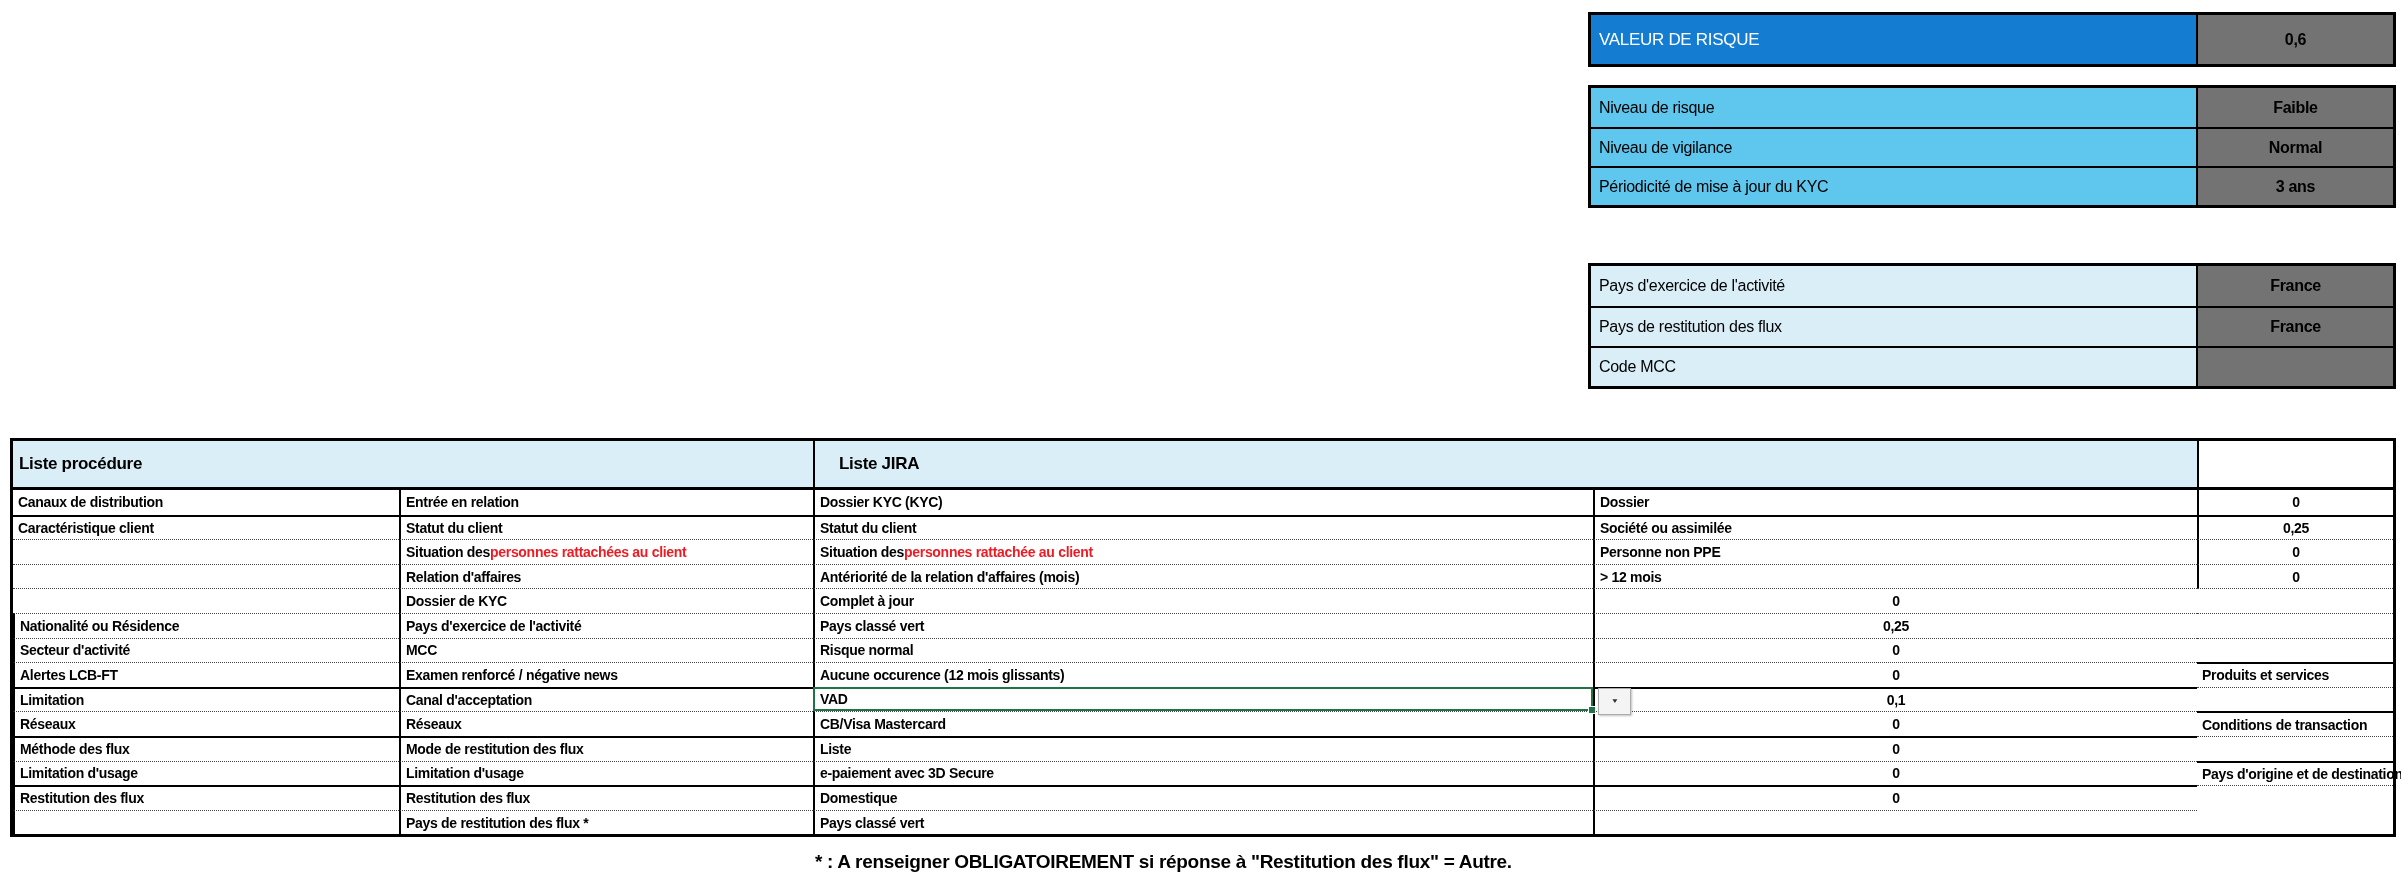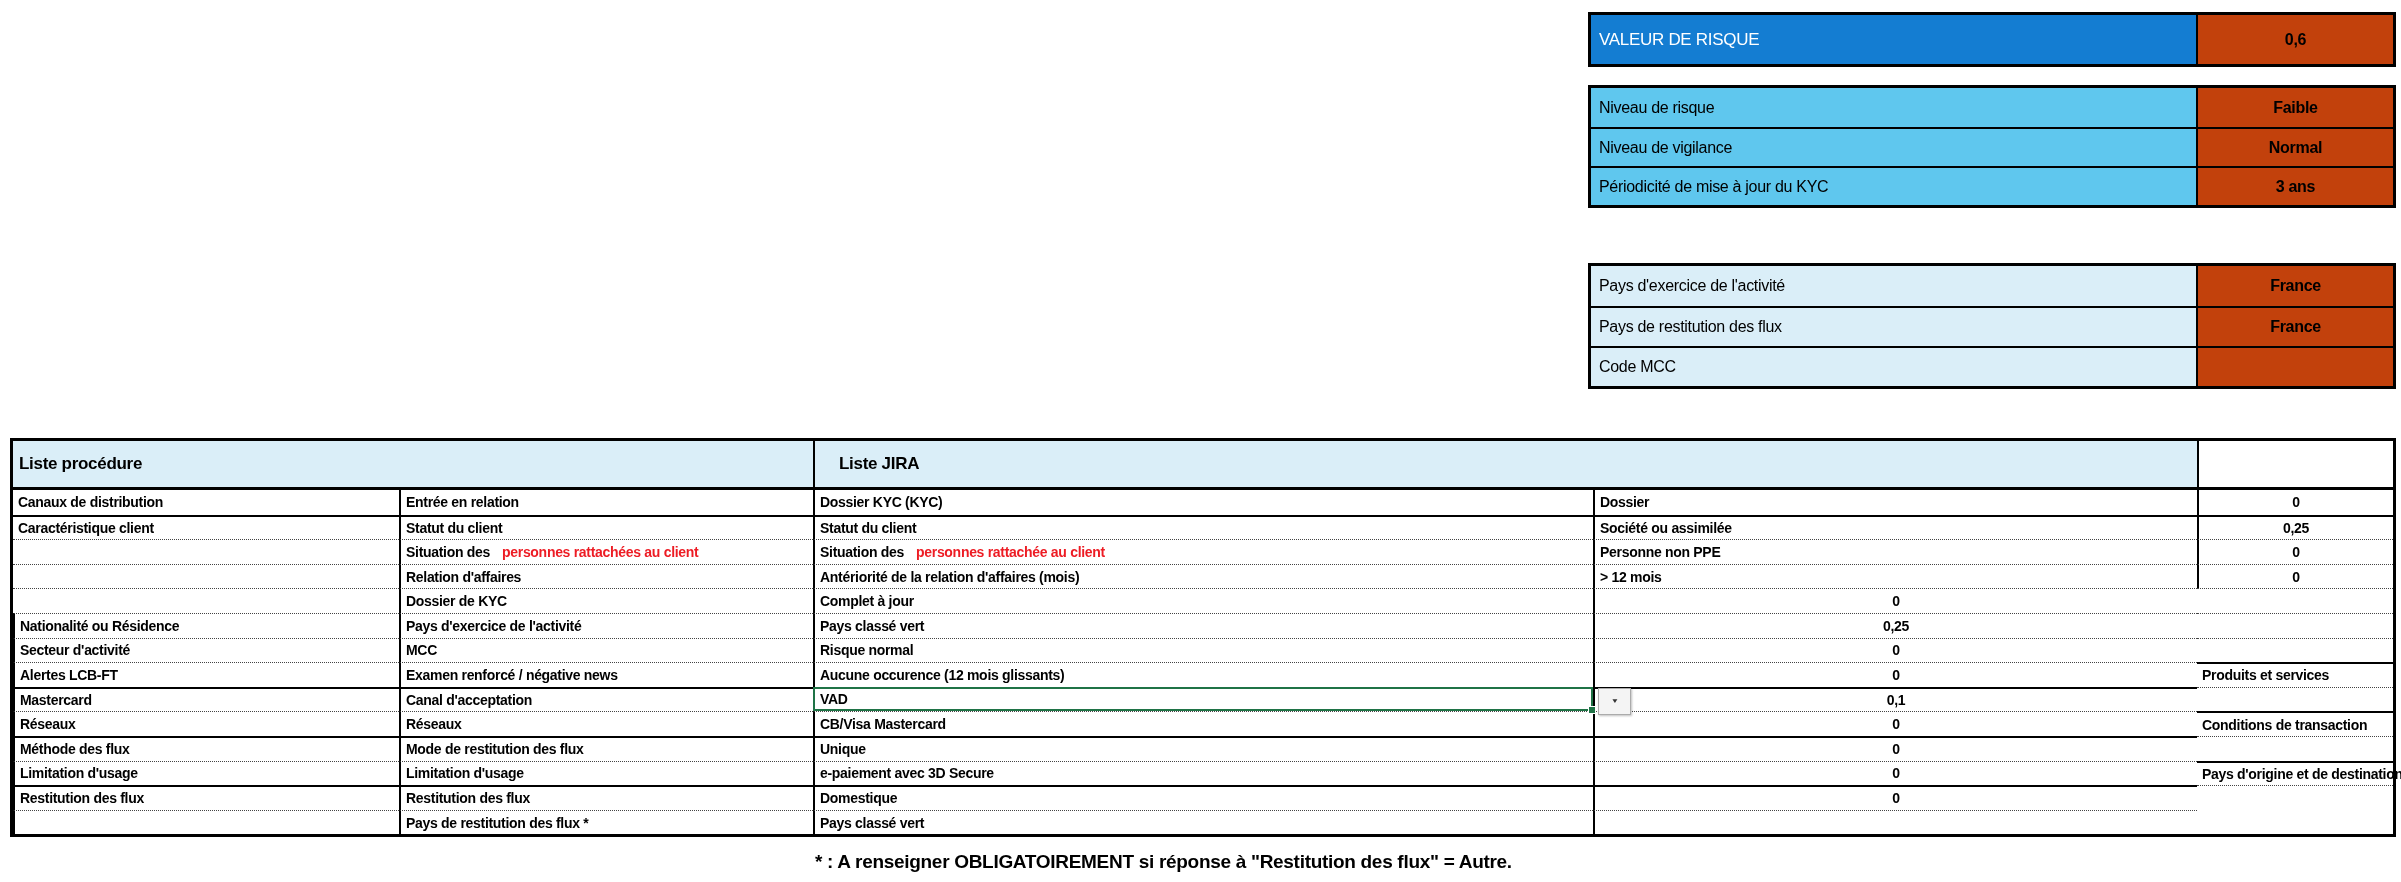--- a/index.html
+++ b/index.html
@@ -14,21 +14,21 @@
   .panel {
     position:absolute; left:1588px; width:808px;
     border:3px solid #000; display:grid;
     grid-template-columns:1fr 197px;
   }
   .panel .lbl {
     font-weight:normal; font-size:16px; padding-left:8px;
     display:flex; align-items:center; white-space:nowrap;
   }
   .panel .val {
-    background:#c2410c; font-weight:bold; font-size:16px;
+    background:#737373; font-weight:bold; font-size:16px;
     display:flex; align-items:center; justify-content:center;
     border-left:2.5px solid #000;
   }
   .panel .rt { border-top:2.5px solid #000;text-align:center; }
   #panel-risk { top:12px; }
   #panel-risk .lbl { background:var(--blue); color:#fff; font-size:17px; height:49px; }
   #panel-levels { top:85px; }
   #panel-levels .lbl { background:var(--sky); height:39px; }
   #panel-context { top:263px; }
   #panel-context .lbl { background:var(--pale); height:40px; }
@@ -52,21 +52,21 @@
 
   .cell {
     font-weight:bold; font-size:14px; line-height:22px;
     padding:0 5px; white-space:nowrap; overflow:visible;
     display:flex; align-items:center;
   }
   .c2,.c3,.c4,.c5 { border-left:2px solid #000; }
   .c5 { justify-content:center; padding:0; }
   .dot   { border-top:1.5px dotted #444; }
   .solid { border-top:2.5px solid #000; }
-  .red   { color:var(--red); margin-left:12px; }
+  .red   { color:var(--red); margin-left:0; }
 
   
   .sel {
     position:relative; z-index:2;
     border:2.5px solid var(--green) !important;
     background:#fff;
   }
   .fill-handle {
     position:absolute; right:-4.5px; bottom:-4.5px; width:8px; height:8px;
     background:var(--green); border:1px solid #fff;
@@ -147,35 +147,35 @@
     <div class="cell c2 dot">Secteur d'activité</div>
     <div class="cell c3 dot">MCC</div>
     <div class="cell c4 dot">Risque normal</div>
     <div class="cell c5 dot">0</div>
     <div class="cell c1 dot"></div>
     <div class="cell c2 dot">Alertes LCB-FT</div>
     <div class="cell c3 dot">Examen renforcé / négative news</div>
     <div class="cell c4 dot">Aucune occurence (12 mois glissants)</div>
     <div class="cell c5 dot">0</div>
     <div class="cell c1 solid">Produits et services</div>
-    <div class="cell c2 solid">Mastercard</div>
+    <div class="cell c2 solid">Limitation</div>
     <div class="cell c3 solid">Canal d'acceptation</div>
     <div class="cell c4 solid sel">VAD<div class="fill-handle"></div><div class="dropdown">
         <span style="transform: scale(0.7, 0.55);">▼</span>
       </div></div>
     <div class="cell c5 solid">0,1</div>
     <div class="cell c1 dot"></div>
     <div class="cell c2 dot">Réseaux</div>
     <div class="cell c3 dot">Réseaux</div>
     <div class="cell c4 dot">CB/Visa Mastercard</div>
     <div class="cell c5 dot">0</div>
     <div class="cell c1 solid">Conditions de transaction</div>
     <div class="cell c2 solid">Méthode des flux</div>
     <div class="cell c3 solid">Mode de restitution des flux</div>
-    <div class="cell c4 solid">Unique</div>
+    <div class="cell c4 solid">Liste</div>
     <div class="cell c5 solid">0</div>
     <div class="cell c1 dot"></div>
     <div class="cell c2 dot">Limitation d'usage</div>
     <div class="cell c3 dot">Limitation d'usage</div>
     <div class="cell c4 dot">e-paiement avec 3D Secure</div>
     <div class="cell c5 dot">0</div>
     <div class="cell c1 solid">Pays d'origine et de destination des fonds</div>
     <div class="cell c2 solid">Restitution des flux</div>
     <div class="cell c3 solid">Restitution des flux</div>
     <div class="cell c4 solid">Domestique</div>

